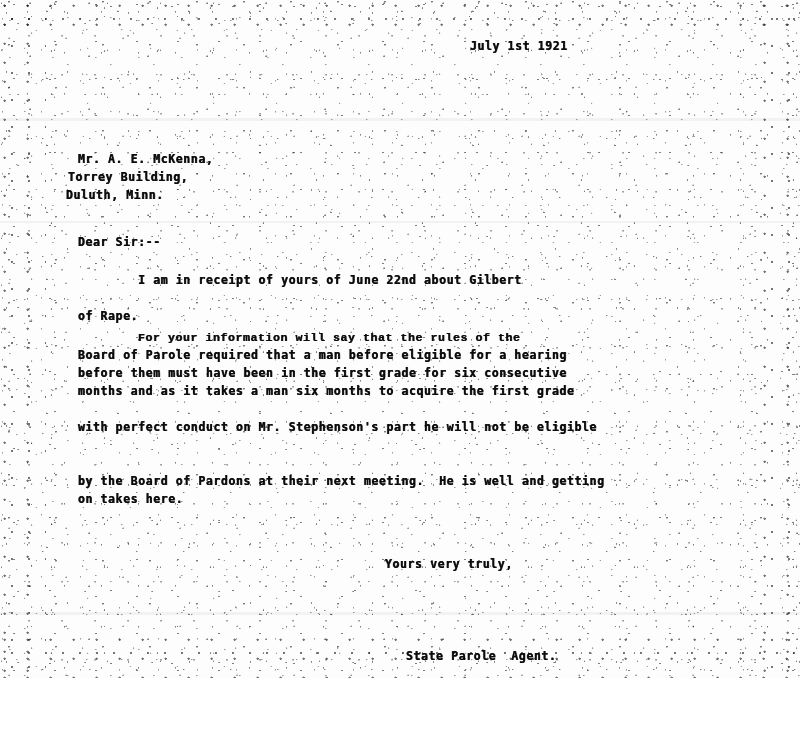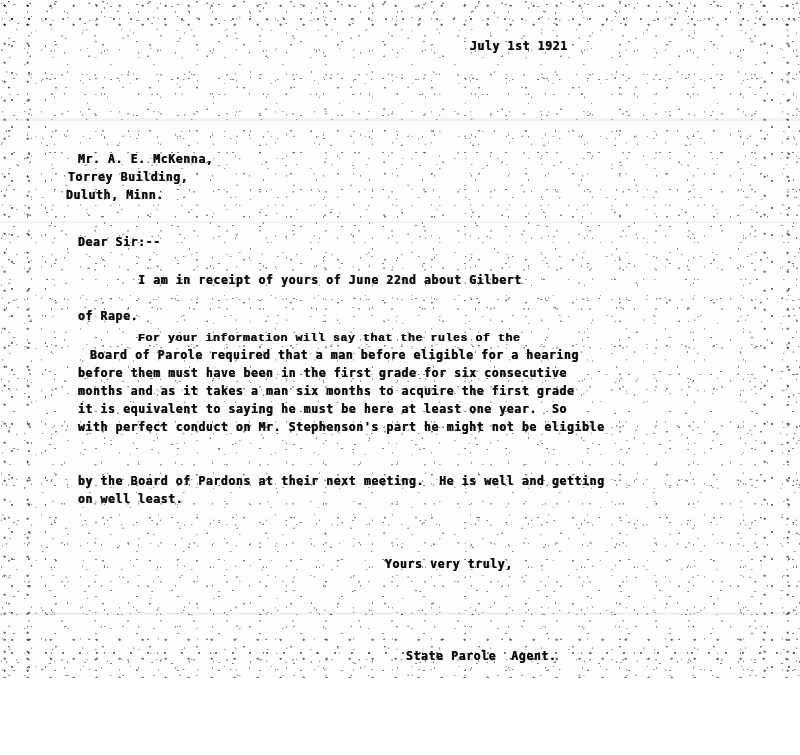--- a/index.html
+++ b/index.html
@@ -91,21 +91,21 @@
   }
   .date      { left: 470px; top: 40px; }
   .addr1     { left: 78px;  top: 153px; }
   .addr2     { left: 68px;  top: 171px; }
   .addr3     { left: 66px;  top: 189px; }
   .salut     { left: 78px;  top: 236px; }
   .p1l1      { left: 78px;  top: 274px; }
   .p1l2      { left: 78px;  top: 292px; }
   .p1l3      { left: 78px;  top: 310px; }
   .p2l1      { left: 78px;  top: 331px; font-family: Liberation Mono, monospace; }
-  .p2l2      { left: 78px;  top: 349px; margin-left: 12px; }
+  .p2l2      { left: 78px;  top: 349px; }
   .p2l3      { left: 78px;  top: 367px; }
   .p2l4      { left: 78px;  top: 385px; }
   .p2l5      { left: 78px;  top: 403px; }
   .p2l6      { left: 78px;  top: 421px; }
   .p2l7      { left: 78px;  top: 439px; }
   .p2l8      { left: 78px;  top: 457px; }
   .p2l9      { left: 78px;  top: 475px; text-align: right; }
   .p2l10     { left: 78px;  top: 493px; }
   .closing   { left: 385px; top: 558px; }
   .signature { left: 406px; top: 650px; }
@@ -134,24 +134,23 @@
 
     <div class="line salut">Dear Sir:--</div>
 
     <div class="line p1l1">        I am in receipt of yours of June 22nd about Gilbert</div>
     <div class="line p1l3">of Rape.</div>
 
     <div class="line p2l1">        For your information will say that the rules of the</div>
     <div class="line p2l2">Board of Parole required that a man before eligible for a hearing</div>
     <div class="line p2l3">before them must have been in the first grade for six consecutive</div>
     <div class="line p2l4">months and as it takes a man six months to acquire the first grade</div>
-    <div class="line p2l5">it is equivalent to saying he must be here at least one year.  So</div>
-    <div class="line p2l6">with perfect conduct on Mr. Stephenson's part he might not be eligible</div>
+    <div class="line p2l6">with perfect conduct on Mr. Stephenson's part he will not be eligible</div>
     <div class="line p2l9">by the Board of Pardons at their next meeting.  He is well and getting</div>
-    <div class="line p2l10">on well least.</div>
+    <div class="line p2l10">on takes here.</div>
 
     <div class="line closing">Yours very truly,</div>
     <div class="line signature">State Parole  Agent.</div>
     <div class="line initials">fmr s</div>
   </div>
 
   <div class="streak" style="top:118px;height:3px;"></div>
   <div class="streak" style="top:221px;height:2px;"></div>
   <div class="streak" style="top:612px;height:3px;"></div>
 

